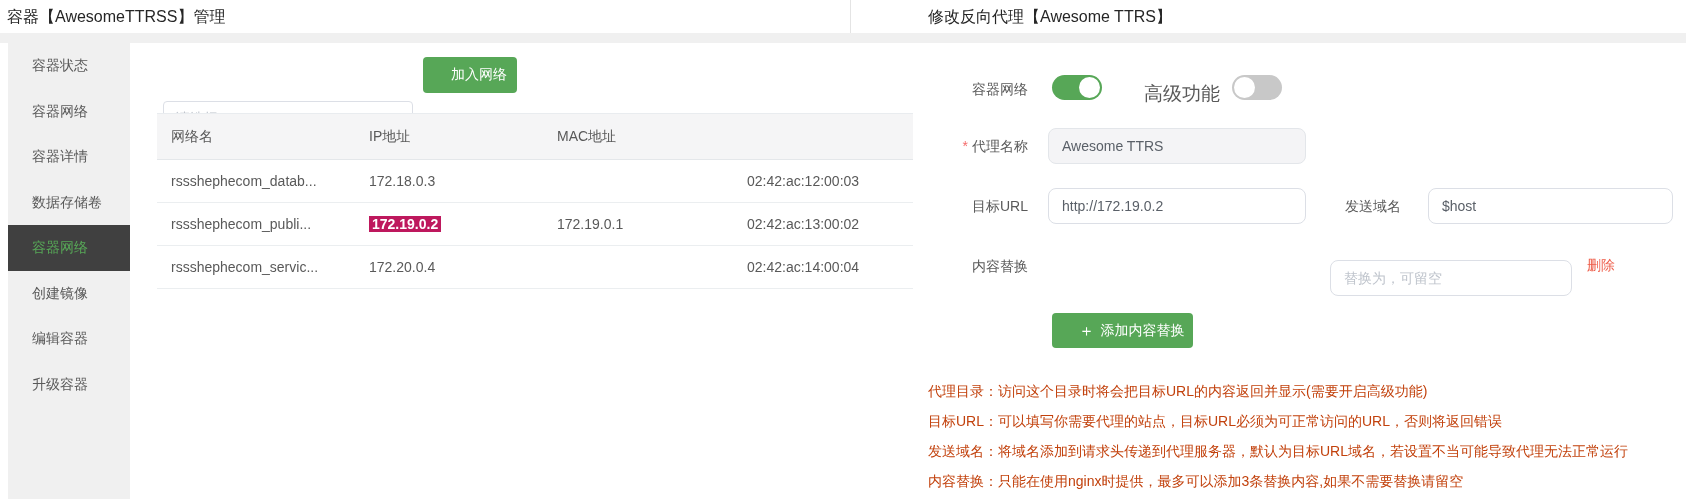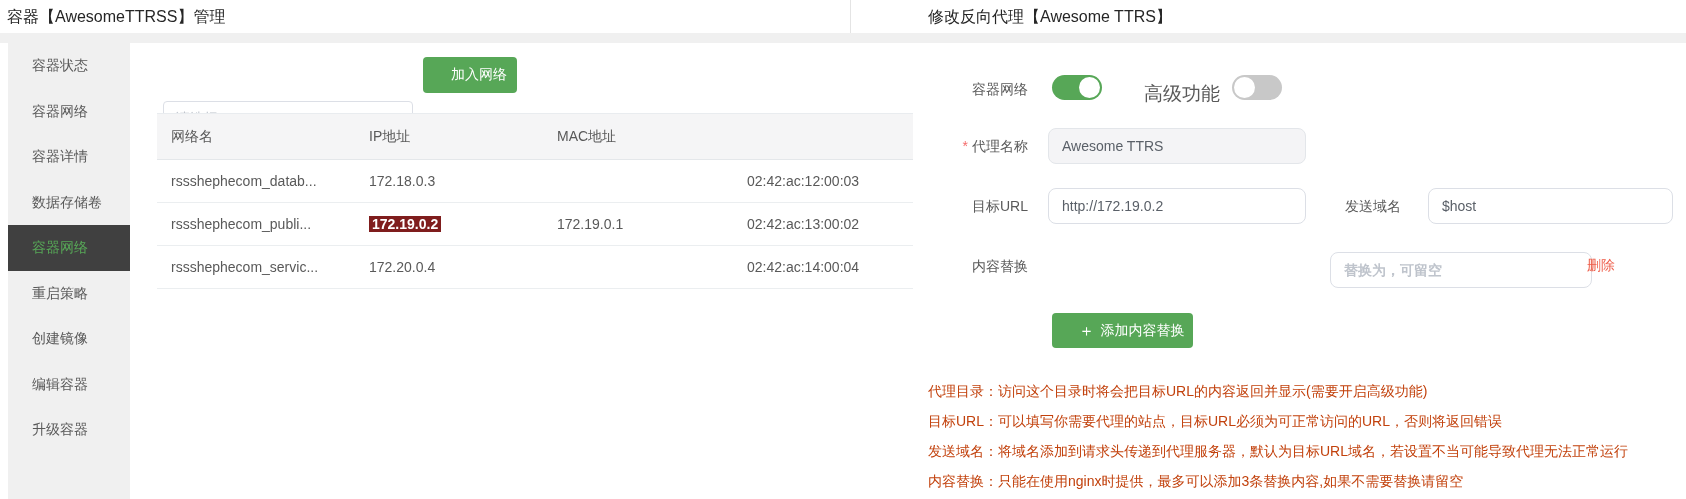--- a/index.html
+++ b/index.html
@@ -26,42 +26,42 @@
   .btn{border:none;border-radius:4px;background:#57a757;color:#fff;font-size:14px;cursor:pointer;font-family:Liberation Sans, sans-serif;padding-left:24px;}
   .join{position:absolute;left:423px;top:57px;width:94px;height:36px;}
 
   
   .table{position:absolute;left:157px;top:113px;width:756px;font-size:14px;}
   .thead{display:flex;height:45px;align-items:center;background:#f5f5f6;border-top:1px solid #e9ecef;
          border-bottom:1px solid #e4e7ea;color:#595959;}
   .trow{display:flex;height:42px;align-items:center;border-bottom:1px solid #ebeef0;color:#595959;background:#fff;}
   .c1,.c2,.c3,.c4{padding-left:14px;box-sizing:border-box;white-space:nowrap;overflow:hidden;}
   .c1{width:198px;}.c2{width:188px;}.c3{width:190px;}.c4{flex:1;}
-  .ip-selected{background:#7f1d1d;color:#fff;font-weight:bold;padding:1px 3px;}
+  .ip-selected{background:#be185d;color:#fff;font-weight:bold;padding:1px 3px;}
 
   
   .flabel{position:absolute;left:860px;width:168px;text-align:right;font-size:14px;color:#595959;white-space:nowrap;}
   .lbl-proxy{top:81px;}.lbl-name{top:138px;}.lbl-url{top:198px;}.lbl-replace{top:258px;}
   .req{color:#f56c6c;margin-right:4px;}
   .toggle{position:absolute;width:50px;height:25px;border-radius:13px;cursor:pointer;}
   .toggle .knob{position:absolute;top:2px;width:21px;height:21px;border-radius:50%;background:#fff;}
   .toggle.on{background:#57a757;}.toggle.on .knob{right:2px;}
   .toggle.off{background:#c8c8c8;}.toggle.off .knob{left:2px;}
   .t1{left:1052px;top:75px;}
   .lbl-adv{position:absolute;left:1144px;top:81px;font-size:19px;color:#595959;}
   .t2{left:1232px;top:75px;}
   .inp{position:absolute;height:36px;border:1px solid #dcdfe6;border-radius:8px;box-sizing:border-box;
        padding:0 13px;font-size:14px;color:#5a6068;background:#fff;font-family:inherit;outline:none;}
   .inp::placeholder{color:#bfc4cc;}
   .inp-name{left:1048px;top:128px;width:258px;background:#f4f4f6;border-color:#e3e6ea;}
   .inp-url{left:1048px;top:188px;width:258px;}
   .lbl-domain{position:absolute;left:1345px;top:198px;font-size:14px;color:#595959;}
   .inp-domain{left:1428px;top:188px;width:245px;}
   .inp-rep1{left:1048px;top:248px;width:258px;}
-  .inp-rep2{left:1330px;top:252px;width:262px;font-weight:bold;}
+  .inp-rep2{left:1330px;top:260px;width:242px;}
   .del{position:absolute;left:1587px;top:257px;font-size:14px;color:#ee5d49;cursor:pointer;}
   .add-btn{position:absolute;left:1052px;top:313px;width:141px;height:35px;display:flex;align-items:center;
            justify-content:center;gap:6px;}
   .plus{font-size:16px;line-height:1;}
   .help{position:absolute;left:928px;top:376px;font-size:14px;color:#c2410c;line-height:30px;white-space:nowrap;}
 </style>
 </head>
 <body>
 
 <div class="screen">
@@ -70,21 +70,20 @@
   <div class="title right-title">修改反向代理【Awesome TTRS】</div>
   <div class="vdivider"></div>
   <div class="hstrip"></div>
 
   <div class="sidebar">
     <div class="side-item">容器状态</div>
     <div class="side-item">容器网络</div>
     <div class="side-item">容器详情</div>
     <div class="side-item">数据存储卷</div>
     <div class="side-item active">容器网络</div>
-    <div class="side-item">重启策略</div>
     <div class="side-item">创建镜像</div>
     <div class="side-item">编辑容器</div>
     <div class="side-item">升级容器</div>
   </div>
 
   <div class="select">
     <span class="ph">请选择</span>
     <span class="chev"></span>
   </div>
   <button class="btn join">加入网络</button>

